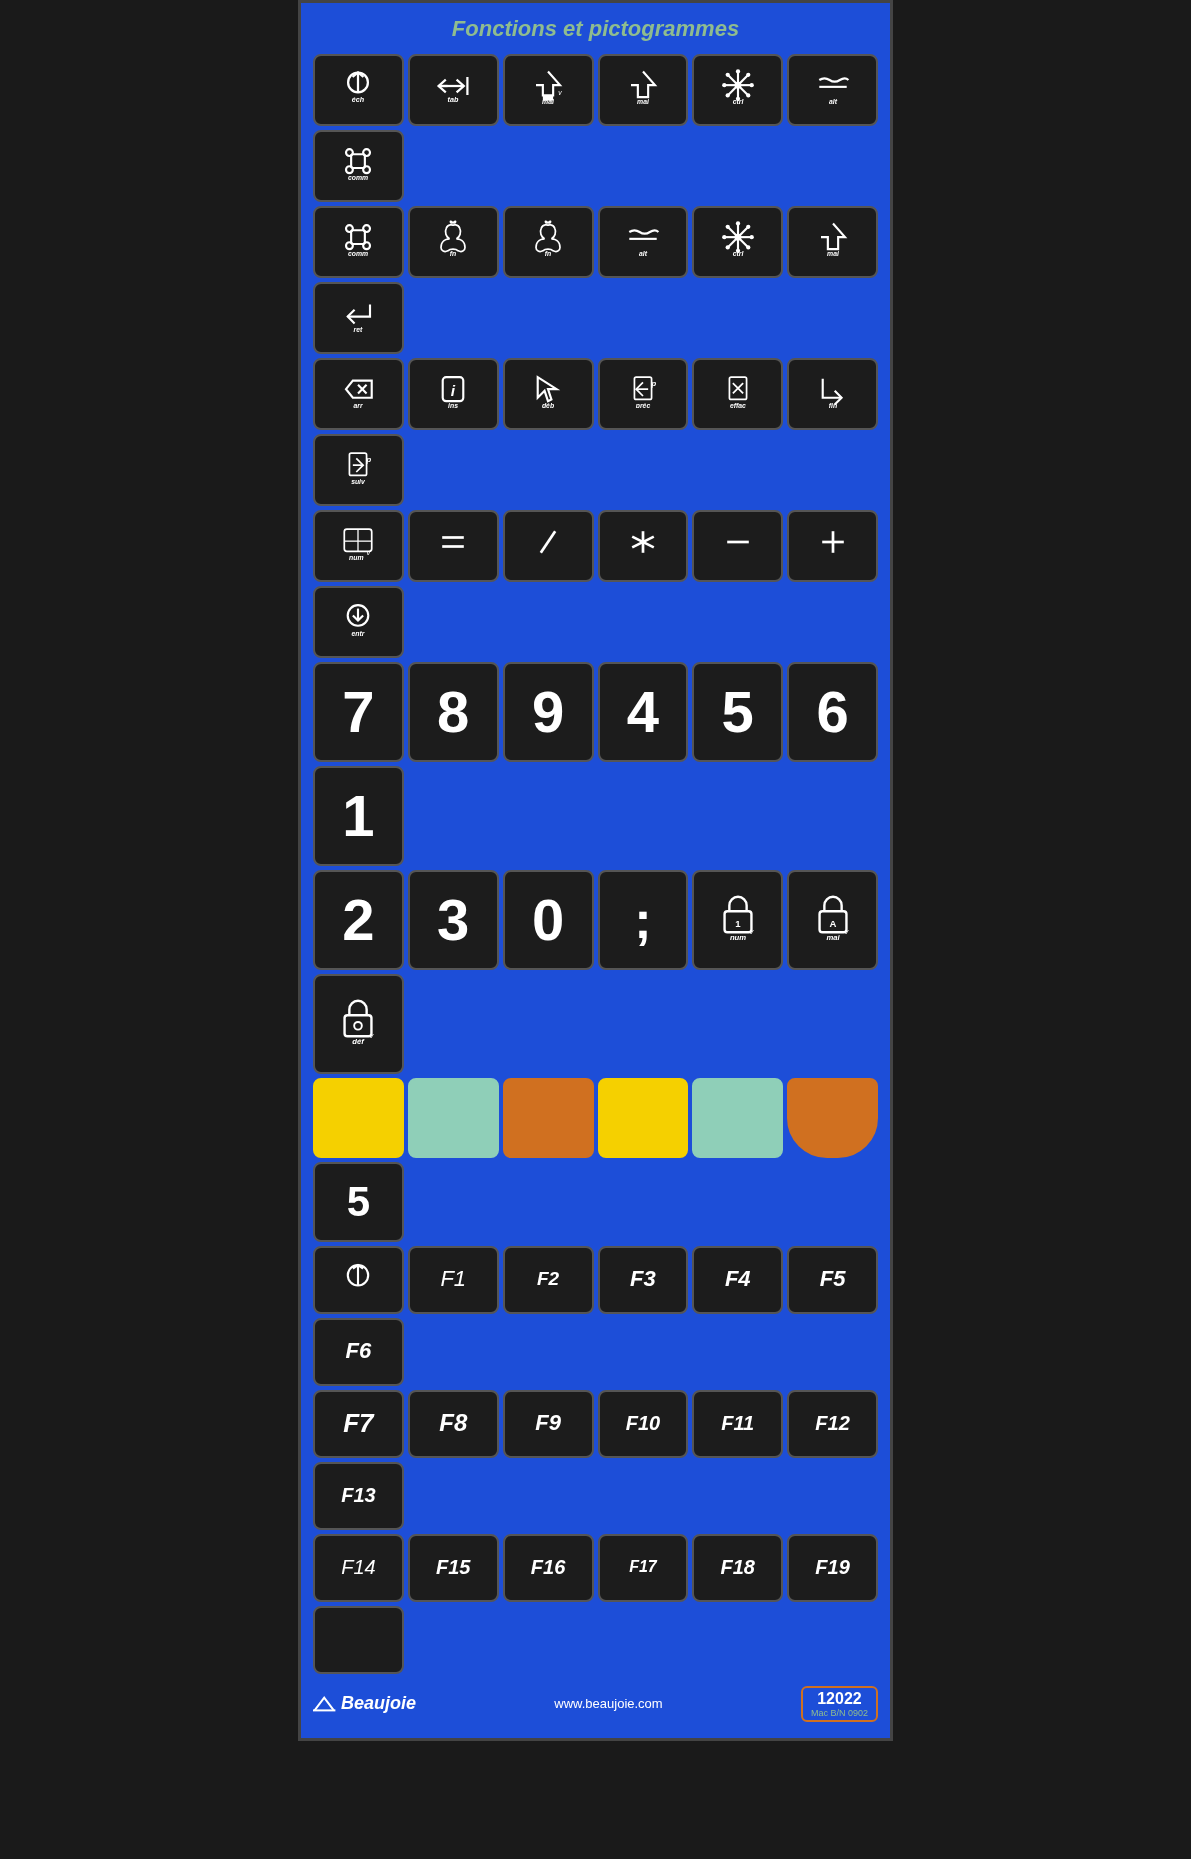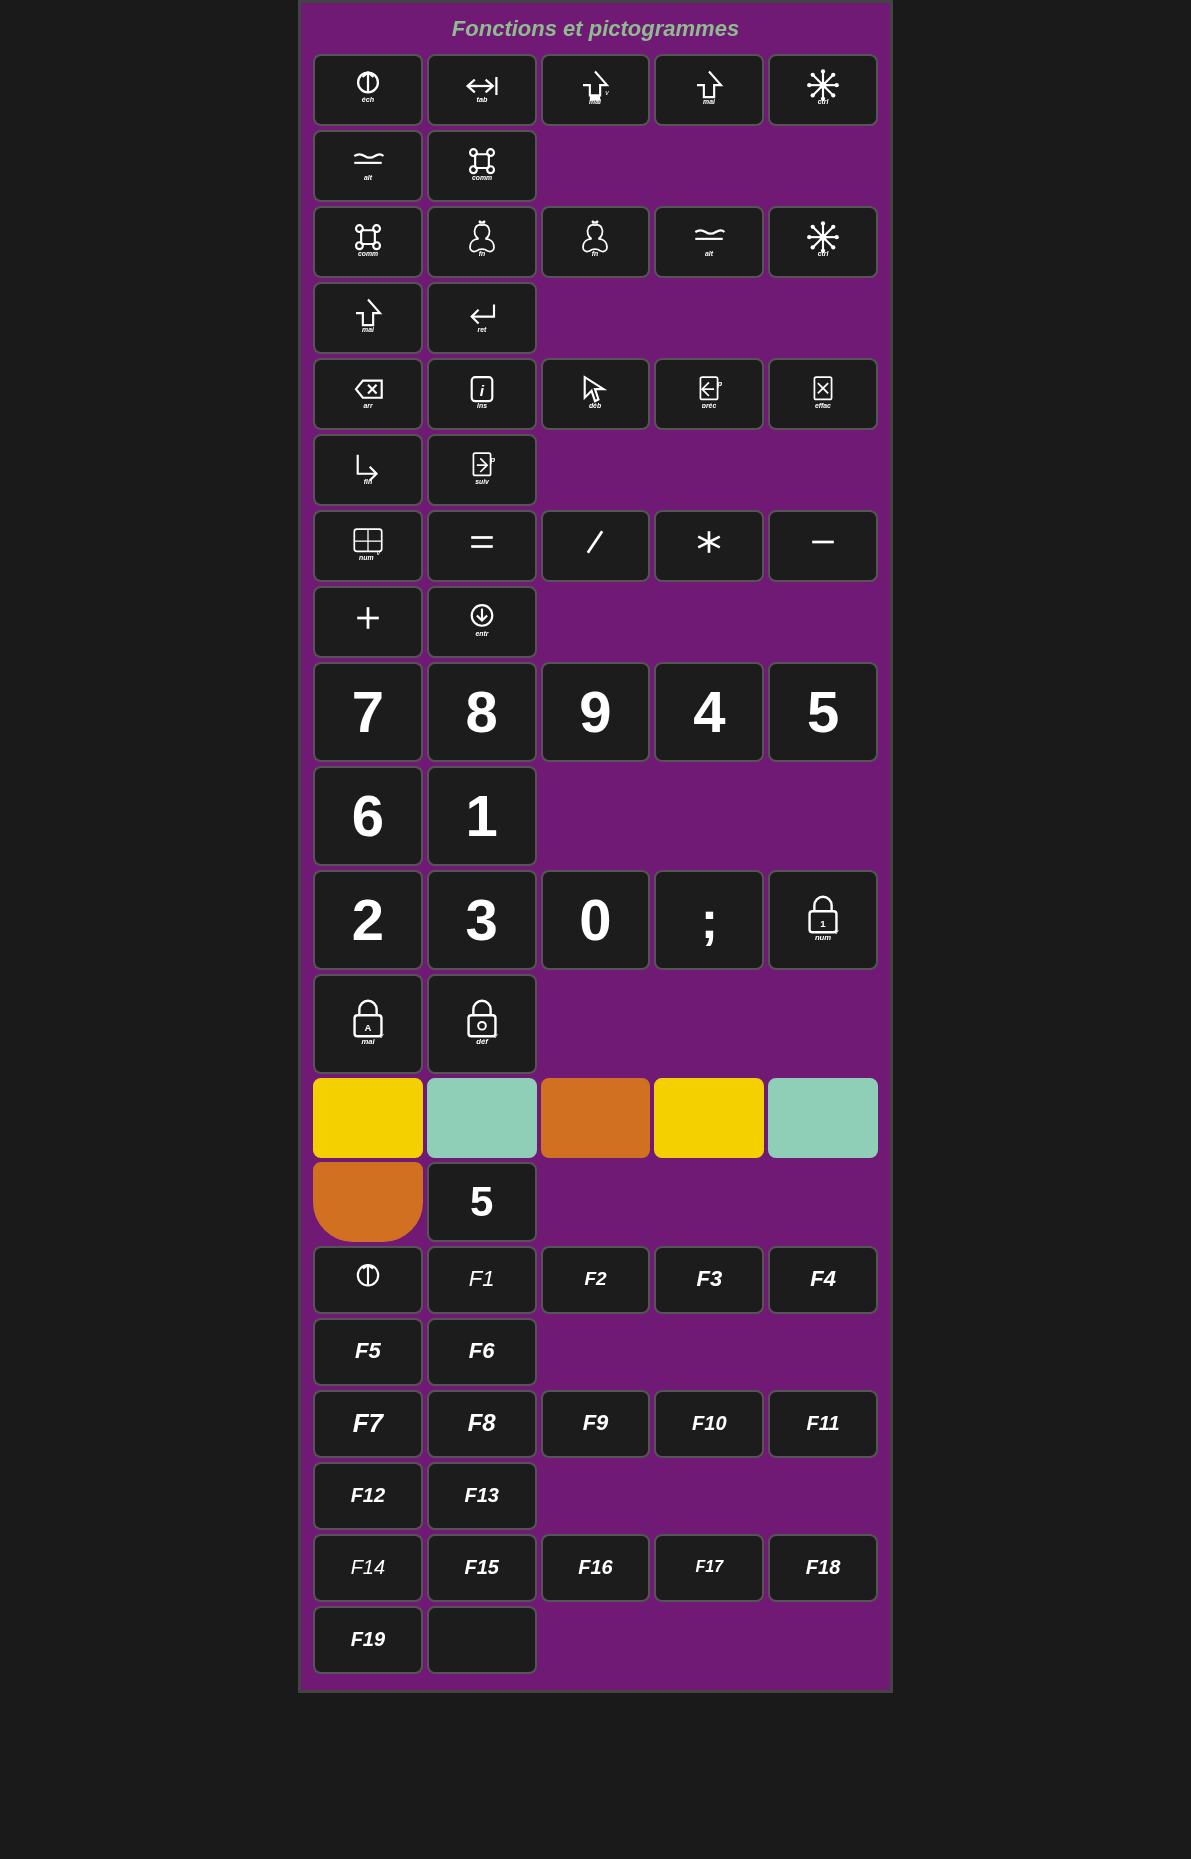--- a/index.html
+++ b/index.html
@@ -6,38 +6,38 @@
     body {
       background: #1a1a1a;
       display: flex;
       justify-content: center;
       align-items: flex-start;
       min-height: 100vh;
       font-family: Arial, sans-serif;
     }
     .main-container {
       width: 595px;
-      background: #701a75;
+      background: #1d4ed8;
       border: 3px solid #444;
       padding: 12px;
     }
     .title-area {
       text-align: center;
       margin-bottom: 10px;
     }
     .title-line1, .title-line2 {
       color: #8fbc8f;
       font-size: 22px;
       font-weight: bold;
       font-style: italic;
       line-height: 1.3;
     }
     .grid {
       display: grid;
-      grid-template-columns: repeat(5, 1fr);
+      grid-template-columns: repeat(6, 1fr);
       gap: 4px;
       margin-bottom: 4px;
     }
     .key {
       background: #1c1c1c;
       border: 2px solid #555;
       border-radius: 8px;
       display: flex;
       flex-direction: column;
       align-items: center;
@@ -596,13 +596,27 @@
     </div>
     <div class="key fkey">
       <span class="icon" style="font-size:20px;font-weight:bold;font-style:italic;">F18</span>
     </div>
     <div class="key fkey">
       <span class="icon" style="font-size:20px;font-weight:bold;font-style:italic;">F19</span>
     </div>
     <div class="key fkey"></div>
   </div>
 
+  <div class="footer">
+    <div class="brand">
+      <svg width="24" height="20" viewBox="0 0 30 24">
+        <polyline points="2,20 14,4 26,20" fill="none" stroke="white" stroke-width="2.5"></polyline>
+        <line x1="0" y1="20" x2="28" y2="20" stroke="white" stroke-width="2.5"></line>
+      </svg>
+      <span style="font-size:18px;color:white;font-style:italic;font-weight:bold;">Beaujoie</span>
+    </div>
+    <span style="color:white;font-size:13px;">www.beaujoie.com</span>
+    <div class="product-code">
+      <div class="num">12022</div>
+      <div class="sub">Mac B/N 0902</div>
+    </div>
+  </div>
 </div>
 
 </body></html>

